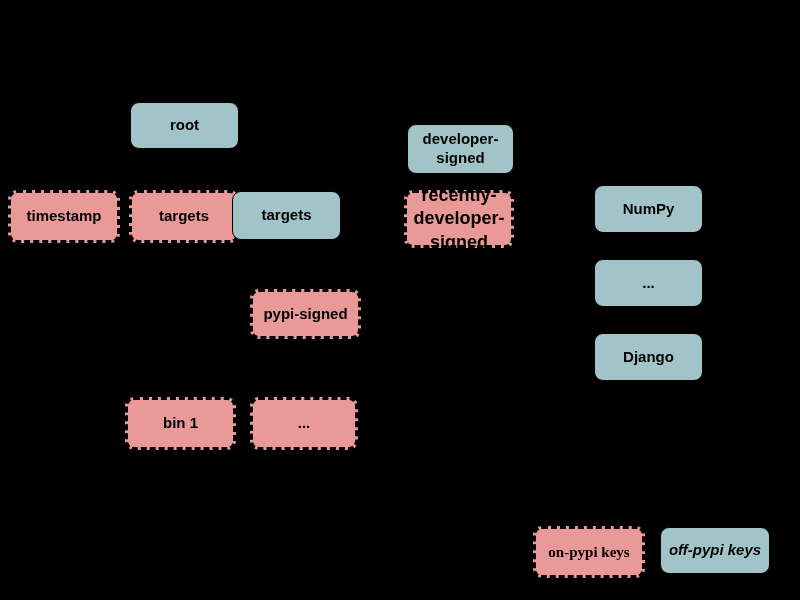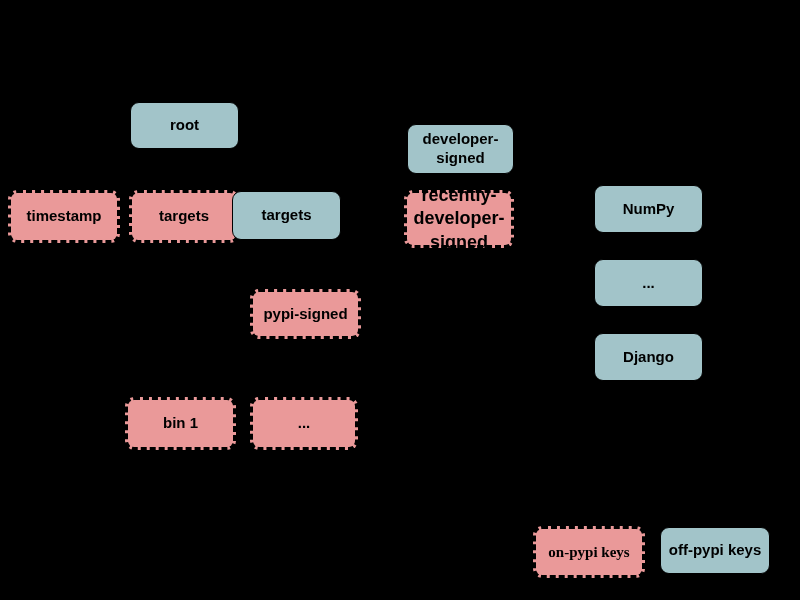--- a/index.html
+++ b/index.html
@@ -64,15 +64,15 @@
 
   <div class="node pink" style="left:250px; top:289px; width:111px; height:50px;">pypi-signed</div>
 
   <div class="node pink" style="left:125px; top:397px; width:111px; height:53px;text-align:right;">bin 1</div>
 
   <div class="node pink" style="left:250px; top:397px; width:108px; height:53px;">...</div>
 
 
   <div class="node pink" style="left:533px; top:526px; width:112px; height:52px;font-family:Liberation Serif, serif;">on-pypi keys</div>
 
-  <div class="node teal" style="left:660px; top:527px; width:110px; height:47px;">off-pypi keys</div>
+  <div class="node teal" style="left:660px; top:527px; width:110px; height:47px;font-style:italic;">off-pypi keys</div>
 
 </div>
 
 </body></html>

